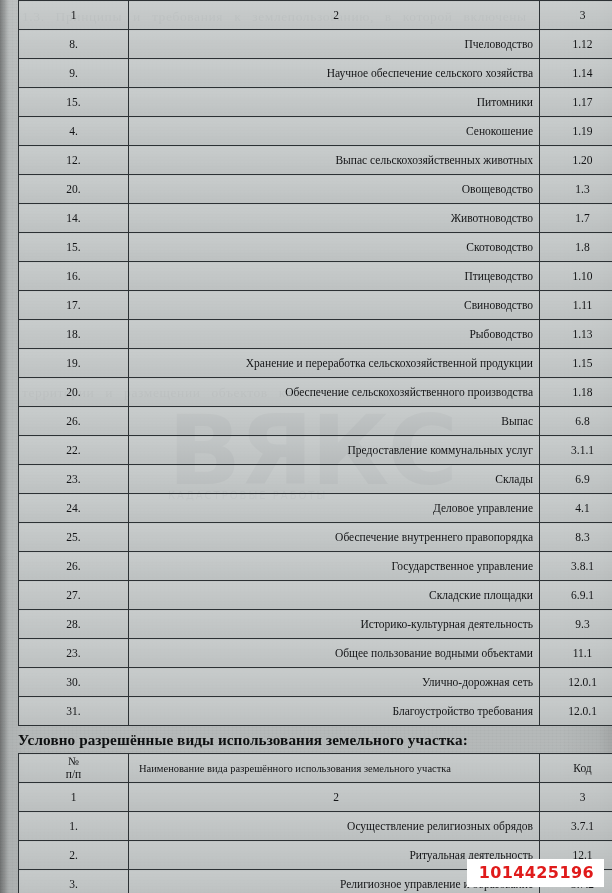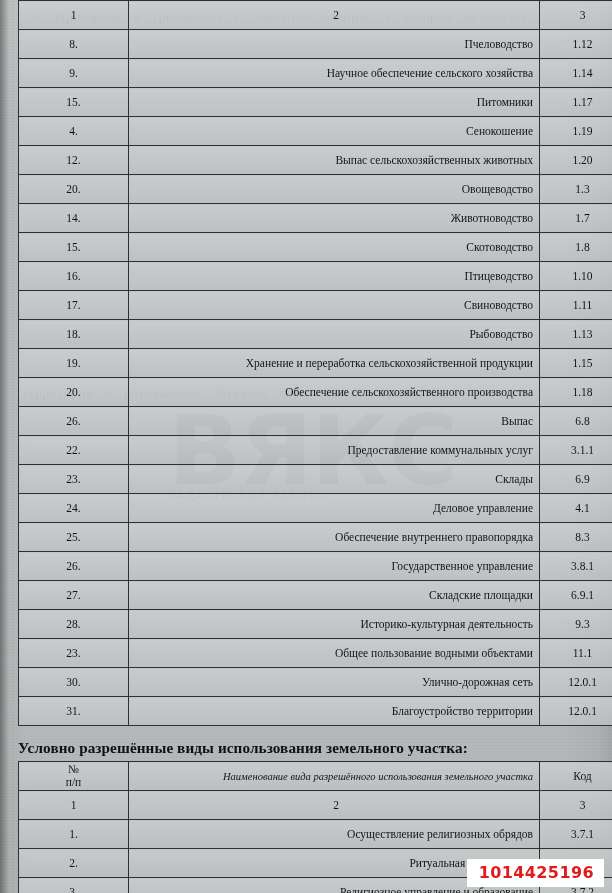--- a/index.html
+++ b/index.html
@@ -119,21 +119,21 @@
     line-height: 13px;
   }
   td.hdr.name-hdr { font-size: 10.5px; }
 
   
   .heading {
     font-family: "Liberation Serif", "DejaVu Serif", serif;
     font-weight: 700;
     font-size: 15.2px;
     color: #0e1011;
-    margin: 8px 0 0 18px;
+    margin: 0 0 0 18px;
     letter-spacing: .1px;
   }
   .heading-1 { padding: 5px 0 4px 0; }
 
   
   .id-stamp {
     position: absolute;
     right: 8px;
     bottom: 6px;
     background: #ffffff;
@@ -288,36 +288,36 @@
           <td class="col-name">Общее пользование водными объектами</td>
           <td class="col-code">11.1</td>
         </tr>
         <tr>
           <td class="col-num">30.</td>
           <td class="col-name">Улично-дорожная сеть</td>
           <td class="col-code">12.0.1</td>
         </tr>
         <tr>
           <td class="col-num">31.</td>
-          <td class="col-name">Благоустройство территории</td>
+          <td class="col-name">Благоустройство требования</td>
           <td class="col-code">12.0.1</td>
         </tr>
       </tbody>
   </table>
 
   <div class="heading heading-1" id="cond-heading">Условно разрешённые виды использования земельного участка:</div>
 
   <table class="doc-table" id="cond-table">
     <tbody>
       <tr>
         <td class="col-num hdr">
           <span>№</span><br>
           <span>п/п</span>
         </td>
-        <td class="col-name hdr name-hdr" style="text-align:right;font-style:italic;">Наименование вида разрешённого использования земельного участка</td>
+        <td class="col-name hdr name-hdr" style="text-align:left;">Наименование вида разрешённого использования земельного участка</td>
         <td class="col-code hdr">Код</td>
       </tr>
       <tr>
         <td class="col-num numbering">1</td>
         <td class="col-name numbering" style="text-align:center;">2</td>
         <td class="col-code numbering">3</td>
       </tr>
     <tr>
           <td class="col-num">1.</td>
           <td class="col-name">Осуществление религиозных обрядов</td>

